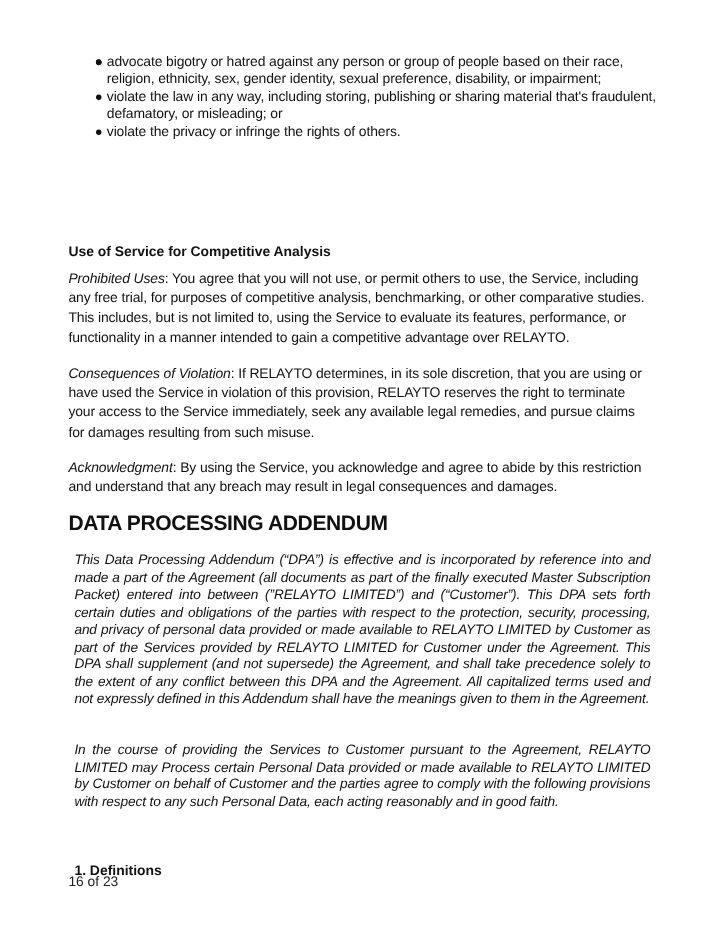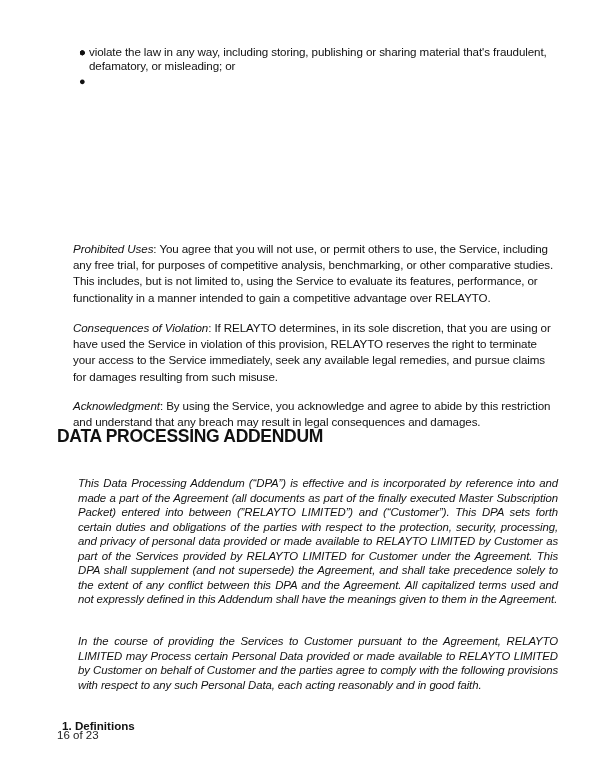--- a/index.html
+++ b/index.html
@@ -5,42 +5,43 @@
   html, body { margin: 0; padding: 0; background: #ffffff; }
   body {
     width: 600px; height: 776px; position: relative; overflow: hidden;
     font-family: "Liberation Sans", "DejaVu Sans", sans-serif;
     color: #111111;
   }
   .page { position: absolute; left: 0; top: 0; width: 600px; height: 776px; }
   .bullets { position: absolute; left: 80px; top: 45px; width: 470px; margin: 0; padding: 0; list-style: none; }
   .bullets li { position: relative; padding-left: 9px; font-size: 11.6px; line-height: 14.4px; letter-spacing: -0.1px; }
   .bullets li .dot { position: absolute; left: -1px; top: 0; font-size: 11px; }
-  .block { position: absolute; left: 57px; width: 486px; font-size: 11.6px; line-height: 16.2px; margin: 16px; letter-spacing: -0.1px; }
+  .block { position: absolute; left: 57px; width: 486px; font-size: 11.6px; line-height: 16.2px; margin: 0; letter-spacing: -0.1px; }
   .h-sub { position: absolute; left: 57px; top: 203px; font-size: 11.6px; font-weight: bold; margin: 0; }
   .h-main { position: absolute; left: 57px; top: 426px; font-size: 17.5px; font-weight: bold; margin: 0; letter-spacing: -0.3px; }
   .just { text-align: justify; text-align-last: left; font-style: italic; }
   .dpa { left: 62px; width: 480px; font-size: 11.4px; line-height: 14.5px; }
   .h-def { position: absolute; left: 62px; top: 719px; font-size: 11.6px; font-weight: bold; margin: 0; }
   .pnum { position: absolute; left: 57px; top: 729px; font-size: 11.5px; color: #222; }
   em { font-style: italic; }
 </style>
 </head>
 <body>
 
 <div class="page">
 
   <ul class="bullets">
     <li><span class="dot">●</span></li>
     <li><span class="dot">●</span></li>
-    <li><span class="dot">●</span></li>
+    <li><span class="dot">●</span><span>advocate bigotry or hatred against any person or group of people based on their race, religion, ethnicity, sex, gender identity, sexual preference, disability, or impairment;</span></li>
     <li><span class="dot">●</span><span>violate the law in any way, including storing, publishing or sharing material that's fraudulent, defamatory, or misleading; or</span></li>
-    <li><span class="dot">●</span></li>
+    <li><span class="dot">●</span><span>violate the privacy or infringe the rights of others.</span></li>
   </ul>
 
+  <h3 class="h-sub">Use of Service for Competitive Analysis</h3>
 
   <p class="block" style="top:225px;"><em>Prohibited Uses</em><span>: You agree that you will not use, or permit others to use, the Service, including any free trial, for purposes of competitive analysis, benchmarking, or other comparative studies. This includes, but is not limited to, using the Service to evaluate its features, performance, or functionality in a manner intended to gain a competitive advantage over RELAYTO.</span></p>
 
   <p class="block" style="top:304px;"><em>Consequences of Violation</em><span>: If RELAYTO determines, in its sole discretion, that you are using or have used the Service in violation of this provision, RELAYTO reserves the right to terminate your access to the Service immediately, seek any available legal remedies, and pursue claims for damages resulting from such misuse.</span></p>
 
   <p class="block" style="top:382px;"><em>Acknowledgment</em><span>: By using the Service, you acknowledge and agree to abide by this restriction and understand that any breach may result in legal consequences and damages.</span></p>
 
   <h2 class="h-main">DATA PROCESSING ADDENDUM</h2>
 
   <p class="block dpa just" style="top:460px;">This Data Processing Addendum (“DPA”) is effective and is incorporated by reference into and made a part of the Agreement (all documents as part of the finally executed Master Subscription Packet) entered into between (”RELAYTO LIMITED”) and (“Customer”). This DPA sets forth certain duties and obligations of the parties with respect to the protection, security, processing, and privacy of personal data provided or made available to RELAYTO LIMITED by Customer as part of the Services provided by RELAYTO LIMITED for Customer under the Agreement. This DPA shall supplement (and not supersede) the Agreement, and shall take precedence solely to the extent of any conflict between this DPA and the Agreement. All capitalized terms used and not expressly defined in this Addendum shall have the meanings given to them in the Agreement.</p>

